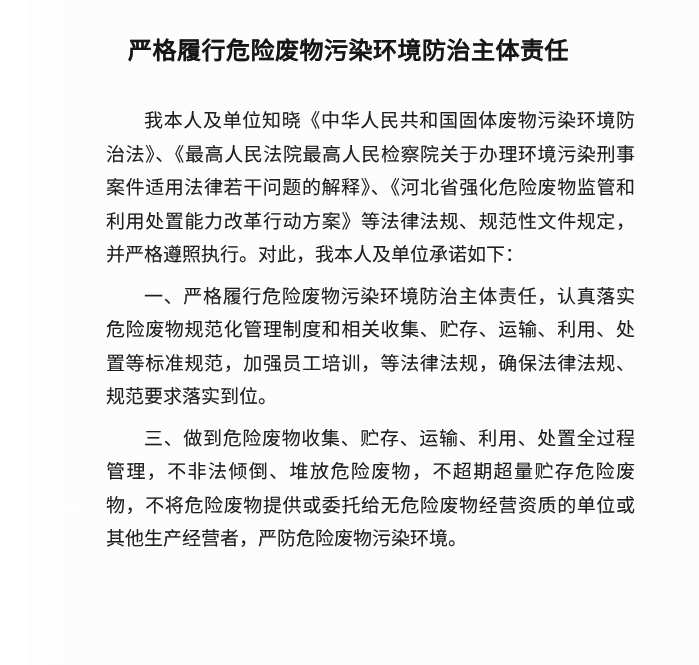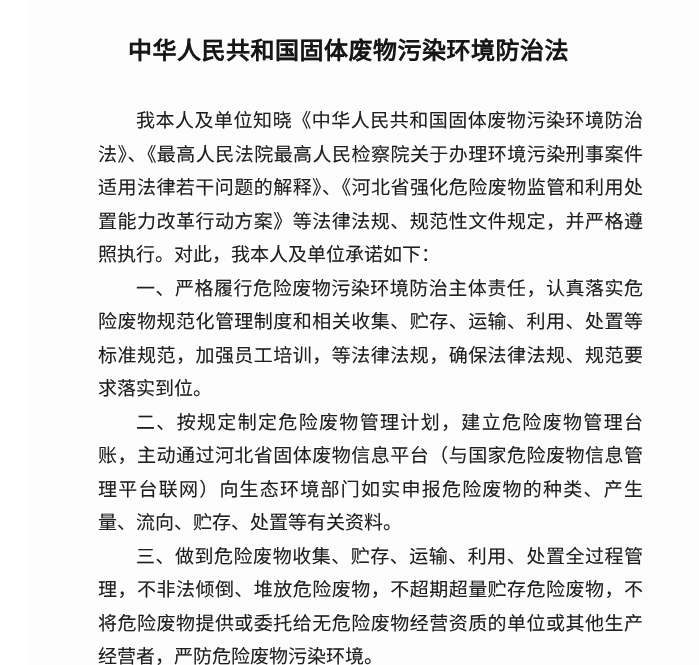--- a/index.html
+++ b/index.html
@@ -32,30 +32,29 @@
     white-space: nowrap;
   }
   .doc-body {
     margin-top: 34px;
     font-size: 19px;
     line-height: 33.5px;
     text-align: justify;
     text-shadow: 0 0 0.5px rgba(30,30,30,0.35);
   }
   .doc-body p {
-    margin: 0;
+    margin: 8px;
     padding: 0;
     text-indent: 2em;
   }
 </style>
 </head>
 <body>
 
 <div class="page">
-  <h1 class="doc-title">中华人民共和国固体废物污染环境防治法</h1>
+  <h1 class="doc-title">严格履行危险废物污染环境防治主体责任</h1>
 
   <div class="doc-body">
     <p>我本人及单位知晓《中华人民共和国固体废物污染环境防治法》、《最高人民法院最高人民检察院关于办理环境污染刑事案件适用法律若干问题的解释》、《河北省强化危险废物监管和利用处置能力改革行动方案》等法律法规、规范性文件规定，并严格遵照执行。对此，我本人及单位承诺如下：</p>
     <p>一、严格履行危险废物污染环境防治主体责任，认真落实危险废物规范化管理制度和相关收集、贮存、运输、利用、处置等标准规范，加强员工培训，等法律法规，确保法律法规、规范要求落实到位。</p>
-    <p>二、按规定制定危险废物管理计划，建立危险废物管理台账，主动通过河北省固体废物信息平台（与国家危险废物信息管理平台联网）向生态环境部门如实申报危险废物的种类、产生量、流向、贮存、处置等有关资料。</p>
     <p>三、做到危险废物收集、贮存、运输、利用、处置全过程管理，不非法倾倒、堆放危险废物，不超期超量贮存危险废物，不将危险废物提供或委托给无危险废物经营资质的单位或其他生产经营者，严防危险废物污染环境。</p>
   </div>
 </div>
 
 </body></html>

